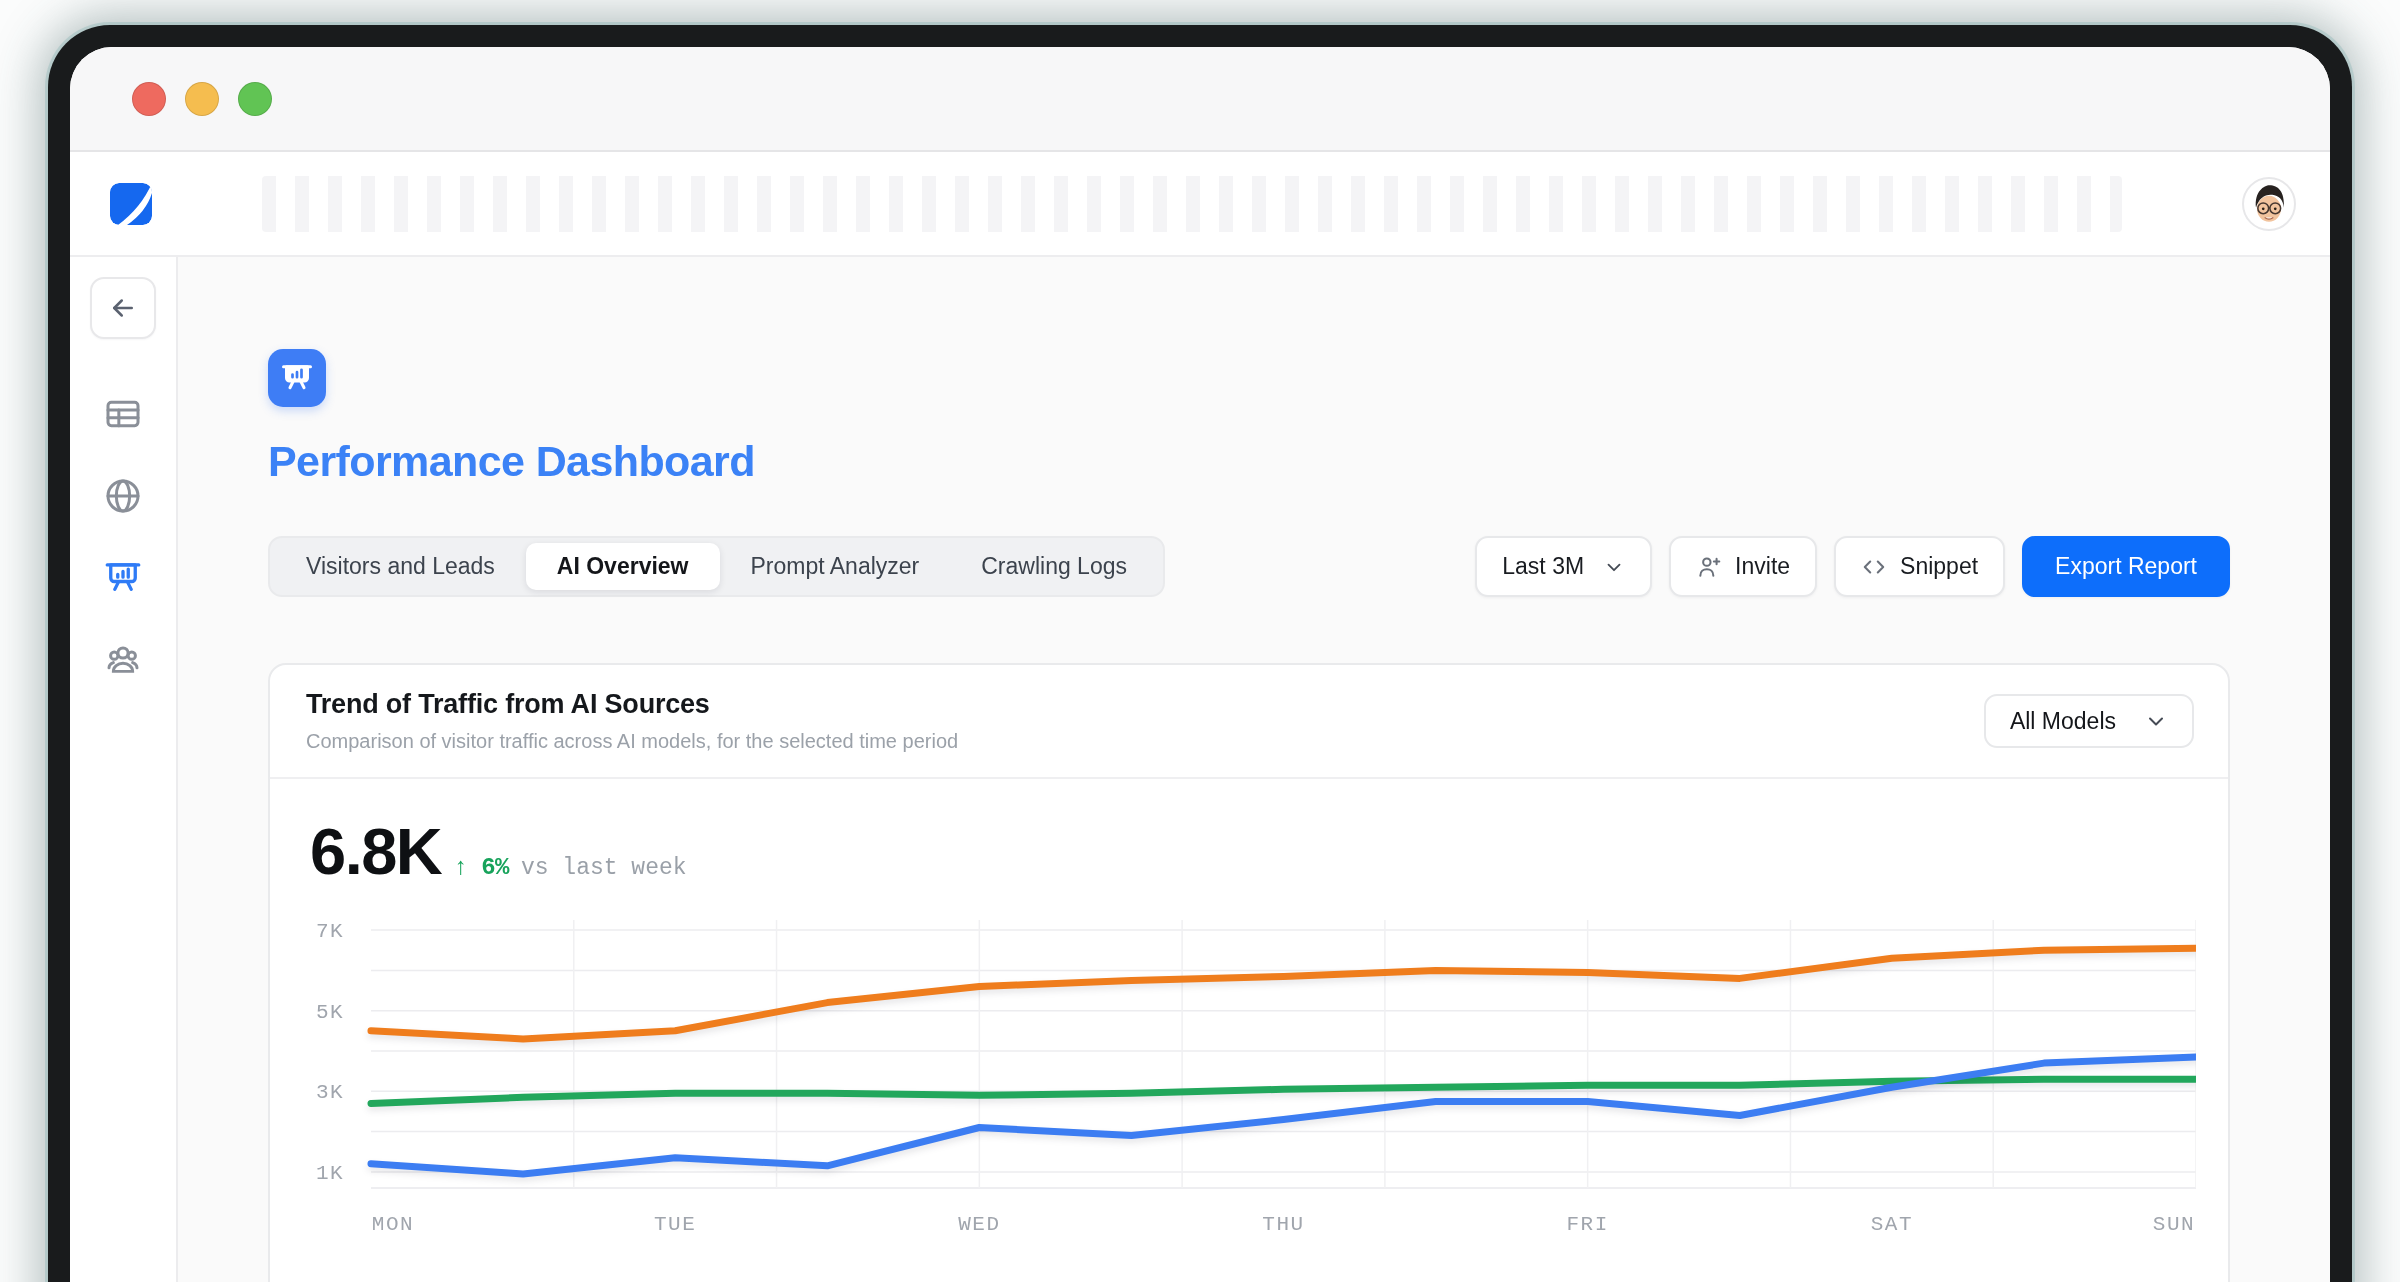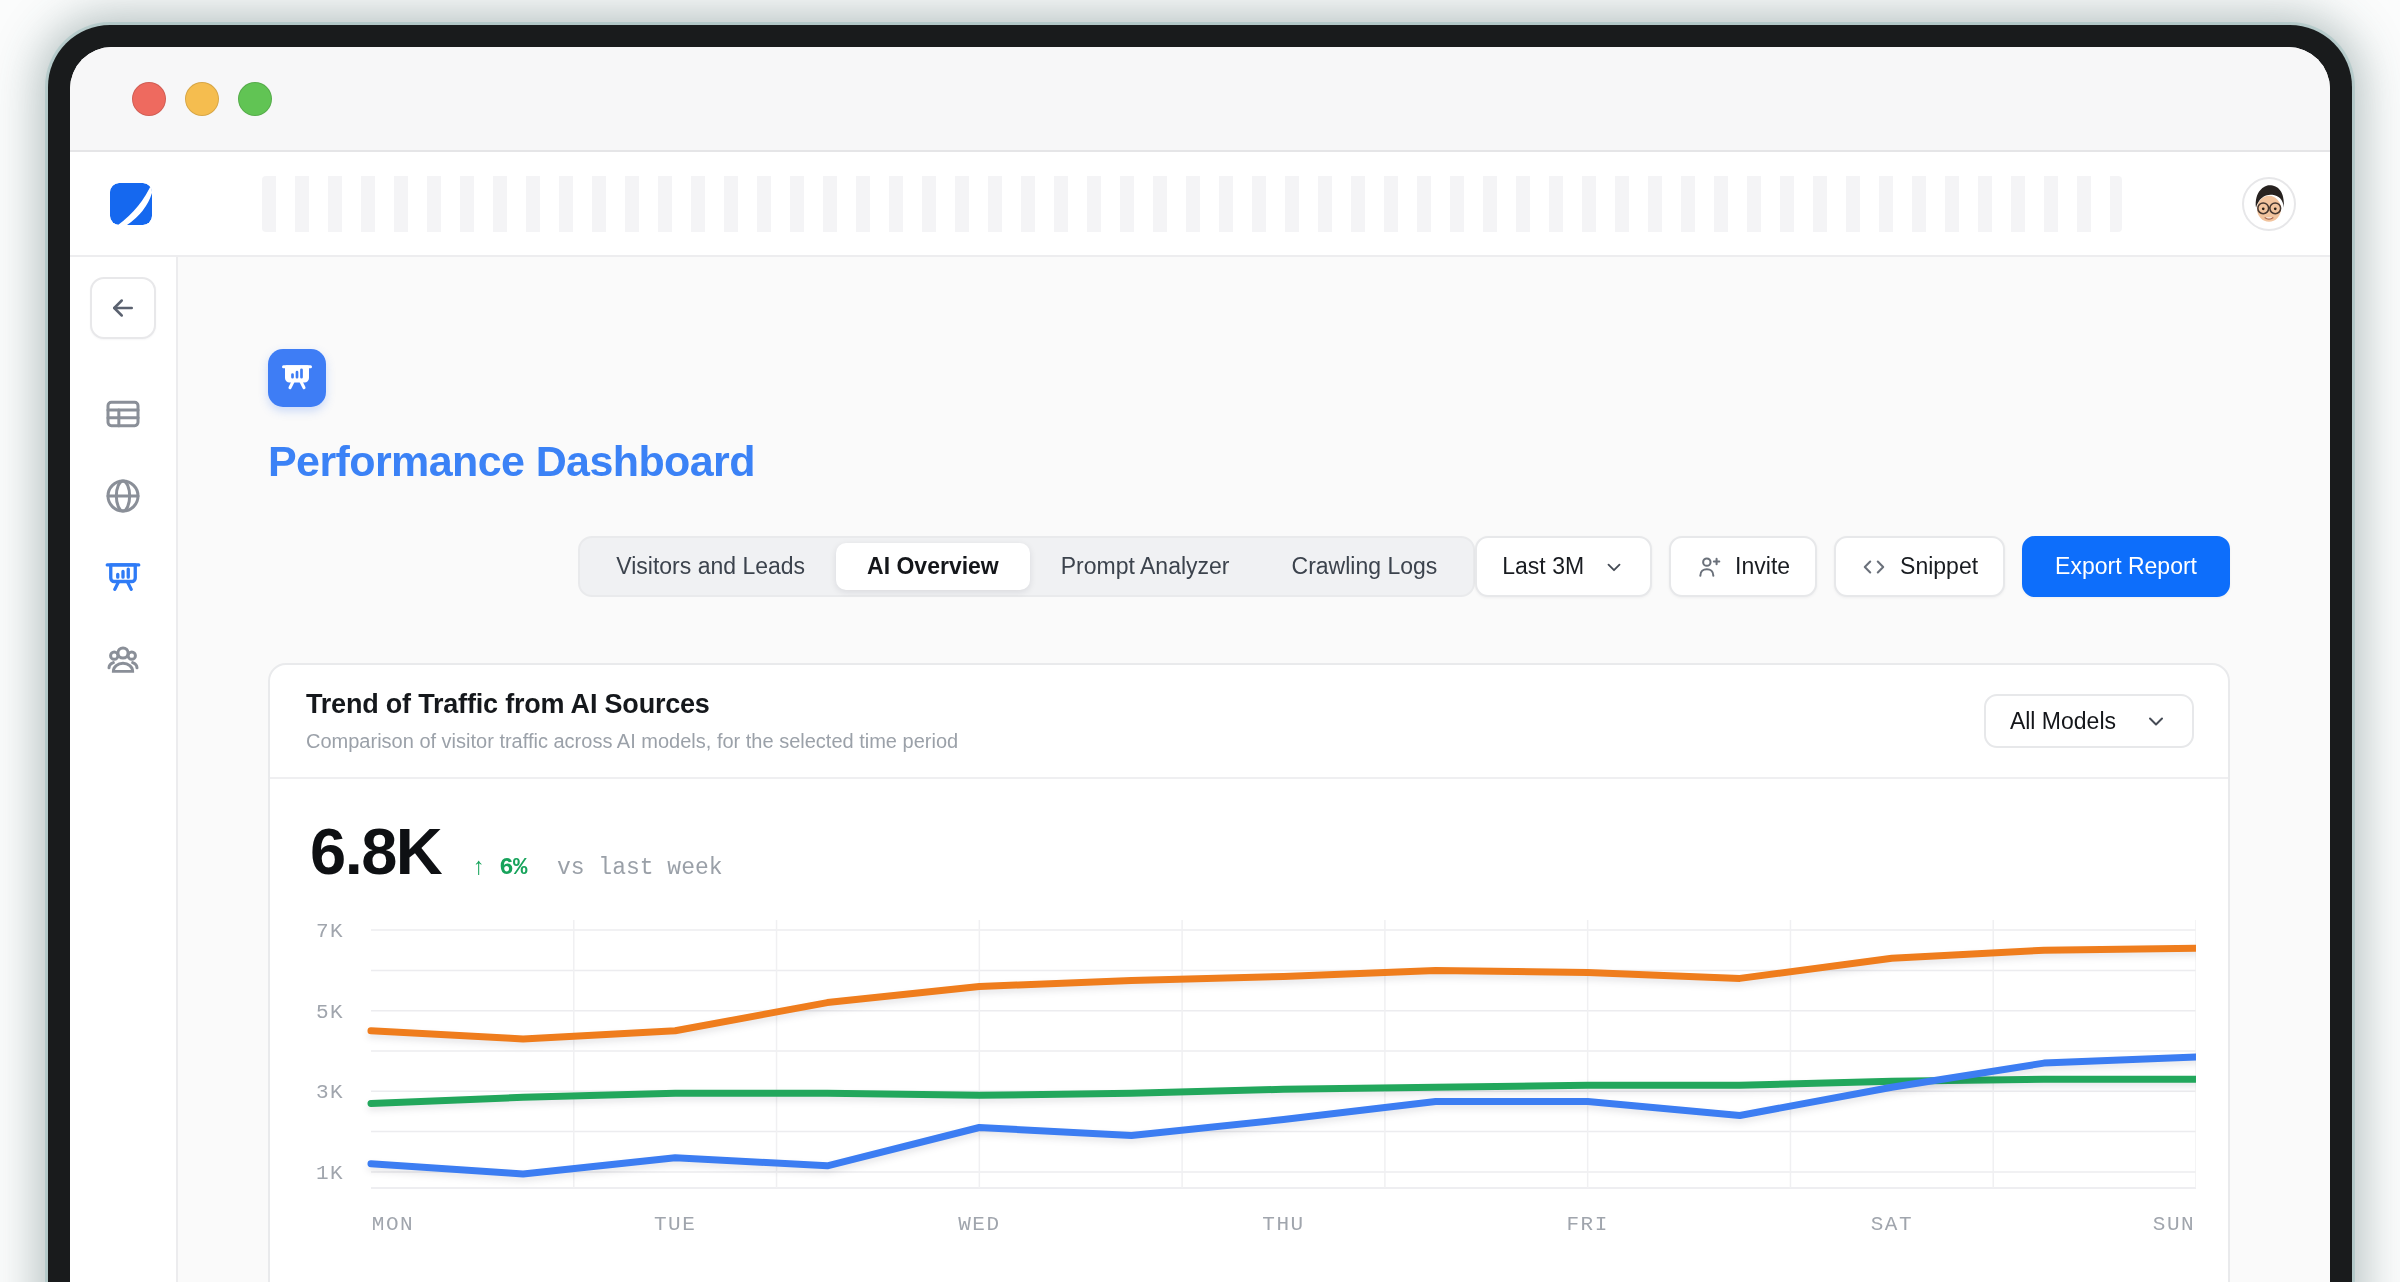--- a/index.html
+++ b/index.html
@@ -70,21 +70,21 @@
     width:58px;height:58px;border-radius:15px;background:#3e7df5;margin-top:92px;
     display:flex;align-items:center;justify-content:center;
     box-shadow:0 4px 10px rgba(62,125,245,.25);
   }
   h1.page-title{
     margin:30px 0 0 0;font-size:43px;font-weight:700;color:#3b82f6;letter-spacing:-.6px;
   }
   .page-subtitle{margin:14px 0 0 0;font-size:27px;color:#99a0a8;font-weight:400;}
 
   
-  .controls-row{margin-top:50px;display:flex;justify-content:flex-end;align-items:center;}
+  .controls-row{margin-top:50px;display:flex;justify-content:space-between;align-items:center;}
   .tabs{
     display:flex;background:#f0f1f3;border:2px solid #e9eaec;border-radius:14px;
     padding:5px;height:61px;box-sizing:border-box;align-items:stretch;
   }
   .tab{
     display:flex;align-items:center;padding:0 31px;font-size:23px;color:#3c434d;
     border-radius:10px;cursor:pointer;white-space:nowrap;
   }
   .tab.active{background:#fff;color:#14161a;font-weight:700;box-shadow:0 2px 7px rgba(16,24,40,.10);}
 
@@ -108,21 +108,21 @@
   }
   .card-title{margin:0;font-size:27px;font-weight:700;color:#15181c;letter-spacing:-.2px;}
   .card-subtitle{margin:10px 0 0 0;font-size:20px;color:#9ba1a9;font-weight:400;}
   .select-btn{
     height:54px;padding:0 24px;background:#fff;border:2px solid #e7e8ea;border-radius:13px;
     display:flex;align-items:center;gap:28px;font-size:23px;color:#14161a;cursor:pointer;
     box-sizing:border-box;
   }
 
   .card-body{padding:40px 32px 0 36px;}
-  .metric-row{display:flex;align-items:baseline;gap:30px;padding-left:4px;}
+  .metric-row{display:flex;align-items:baseline;gap:12px;padding-left:4px;}
   .metric-value{font-size:65px;font-weight:700;color:#0e1013;letter-spacing:-1.5px;line-height:1;}
   .metric-delta{font-size:24px;font-weight:700;color:#17a35b;letter-spacing:-.5px;}
   .metric-compare{font-size:23px;color:#9aa0a8;}
 
   .chart-wrap{margin-top:24px;}
   svg text.axis-label{
     font-family:"Liberation Mono","DejaVu Sans Mono",monospace;
     font-size:21px;fill:#a0a5ad;letter-spacing:1.5px;
   }
   .series-line{filter:drop-shadow(0 4px 3px rgba(15,23,42,.10));}

